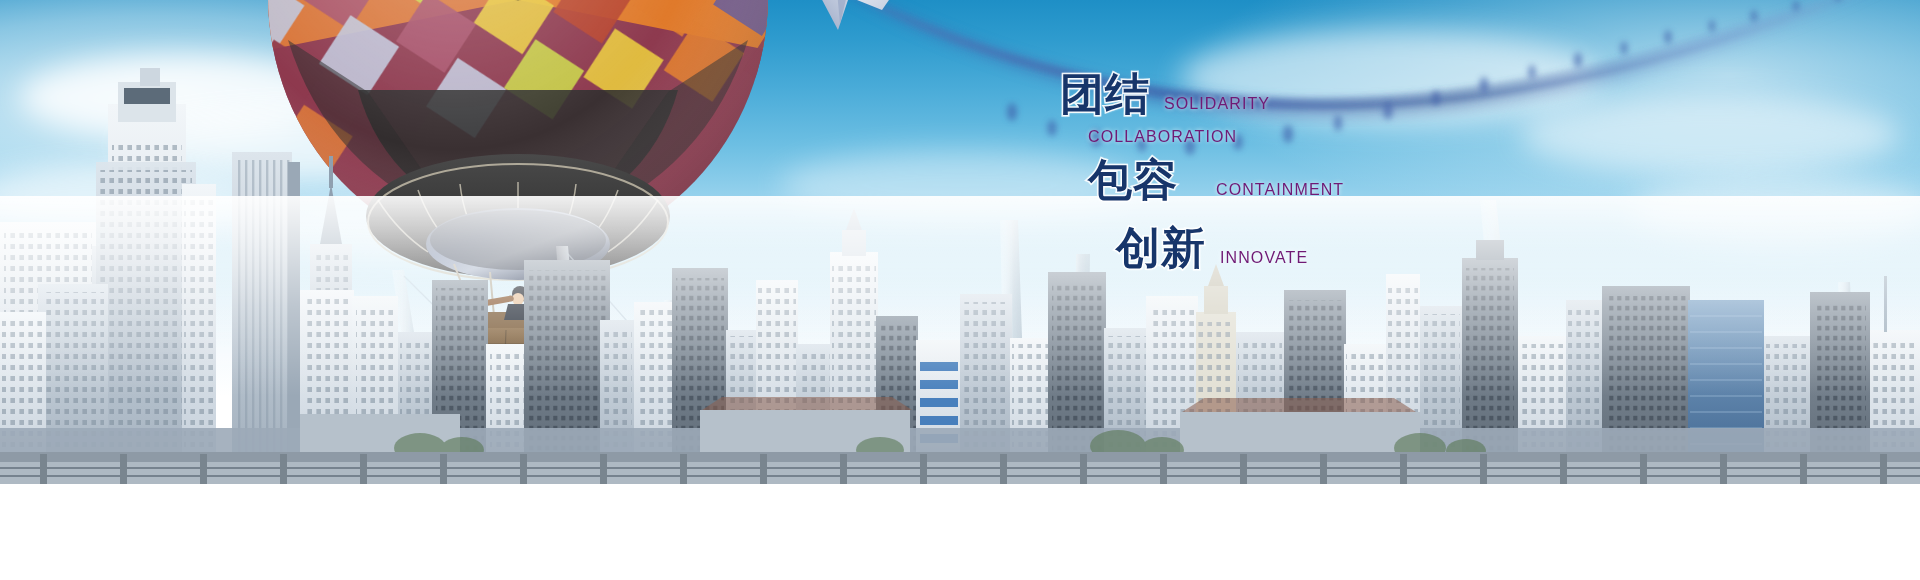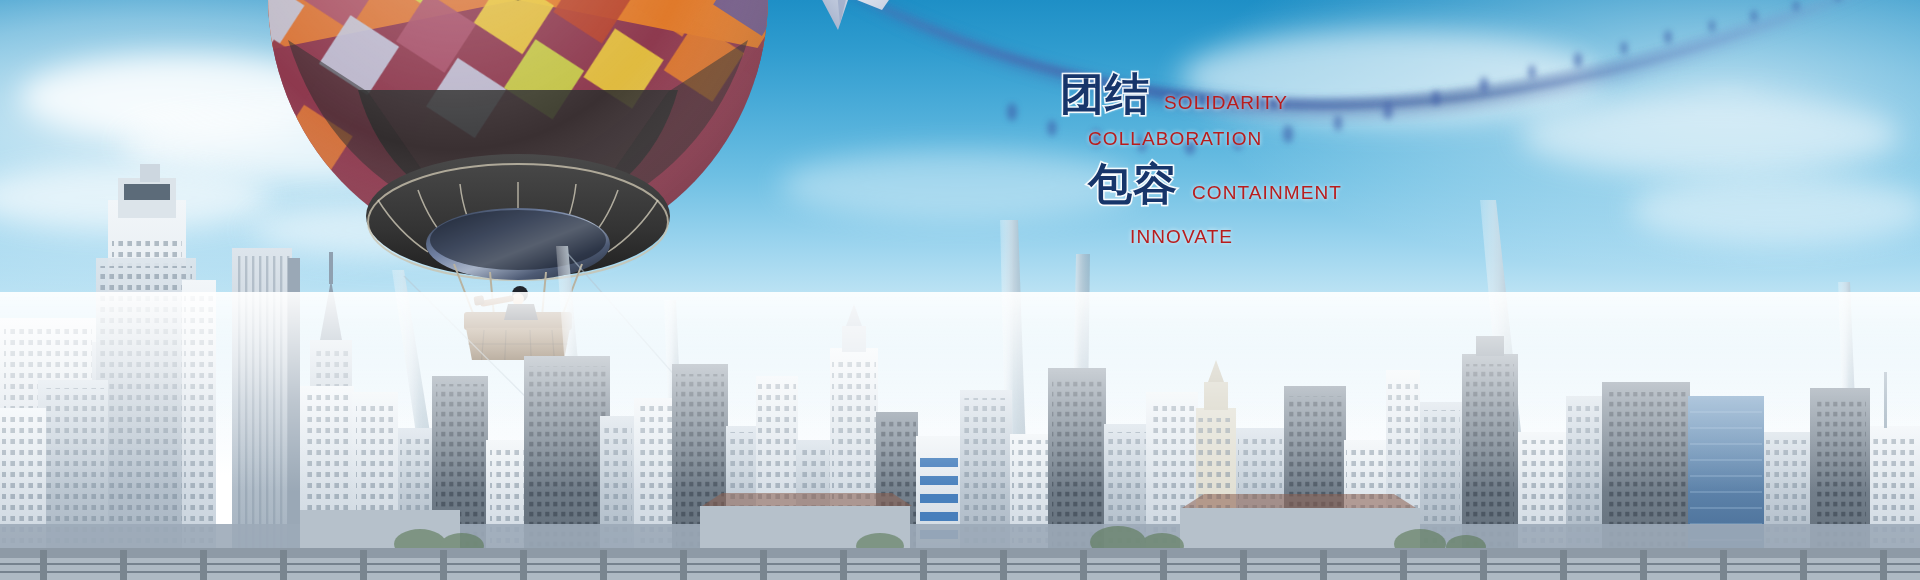--- a/index.html
+++ b/index.html
@@ -2,21 +2,21 @@
 <html><head>
 <meta charset="utf-8">
 <title>Corporate Banner</title>
 <style>
   * { margin:0; padding:0; box-sizing:border-box; }
   html,body { background:#ffffff; }
 
   .banner {
     position:relative;
     width:1920px;
-    height:580px;
+    height:484px;
     overflow:hidden;
     font-family:"Liberation Sans","DejaVu Sans",sans-serif;
     background:#bfe2f4;
   }
 
   
   .sky {
     position:absolute; inset:0;
     background:
       linear-gradient(to bottom,
@@ -85,42 +85,42 @@
     width:560px;
   }
   .slogan-row {
     display:flex;
     align-items:baseline;
     margin-bottom:8px;
     white-space:nowrap;
   }
   .slogan-row.i0 { padding-left:0px;  }
   .slogan-row.i1 { padding-left:14px; }
-  .slogan-row.i2 { padding-left:28px; }
+  .slogan-row.i2 { padding-left:28px;gap:24px; }
   .slogan-row.i3 { padding-left:42px; }
   .slogan-row.i4 { padding-left:56px; }
 
   .cn {
     font-family:"DejaVu Sans","Liberation Sans",sans-serif;
     font-size:44px;
     font-weight:700;
     line-height:1.18;
     color:#17356a;
     letter-spacing:1px;
     -webkit-text-stroke:3px rgba(255,255,255,.88);
     paint-order:stroke fill;
     text-shadow:
       0 0 3px rgba(255,255,255,.9),
       0 1px 2px rgba(255,255,255,.8);
   }
   .en {
     font-family:"Liberation Sans","DejaVu Sans",sans-serif;
-    font-size:19px;
+    font-size:16px;
     font-weight:400;
-    color:#b91c1c;
+    color:#701a75;
     letter-spacing:1.1px;
     margin-left:14px;
     text-shadow:0 0 4px rgba(255,255,255,.85);
   }
 </style>
 </head>
 <body>
 
 <div class="banner">
 
@@ -686,18 +686,19 @@
 
     <div class="slogan-row i2">
       <span class="cn">包容</span>
       <span class="en">CONTAINMENT</span>
     </div>
 
     <div class="slogan-row i3">
     </div>
 
     <div class="slogan-row i4">
+      <span class="cn">创新</span>
       <span class="en">INNOVATE</span>
     </div>
 
   </div>
 
 </div>
 
 </body></html>

